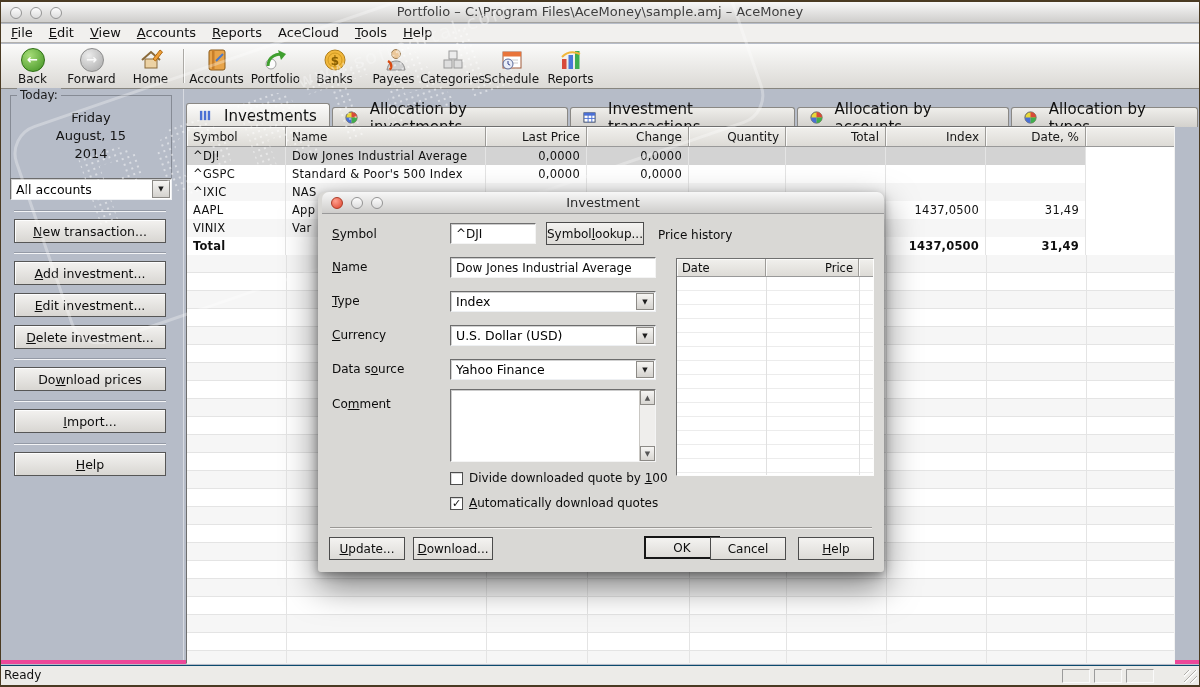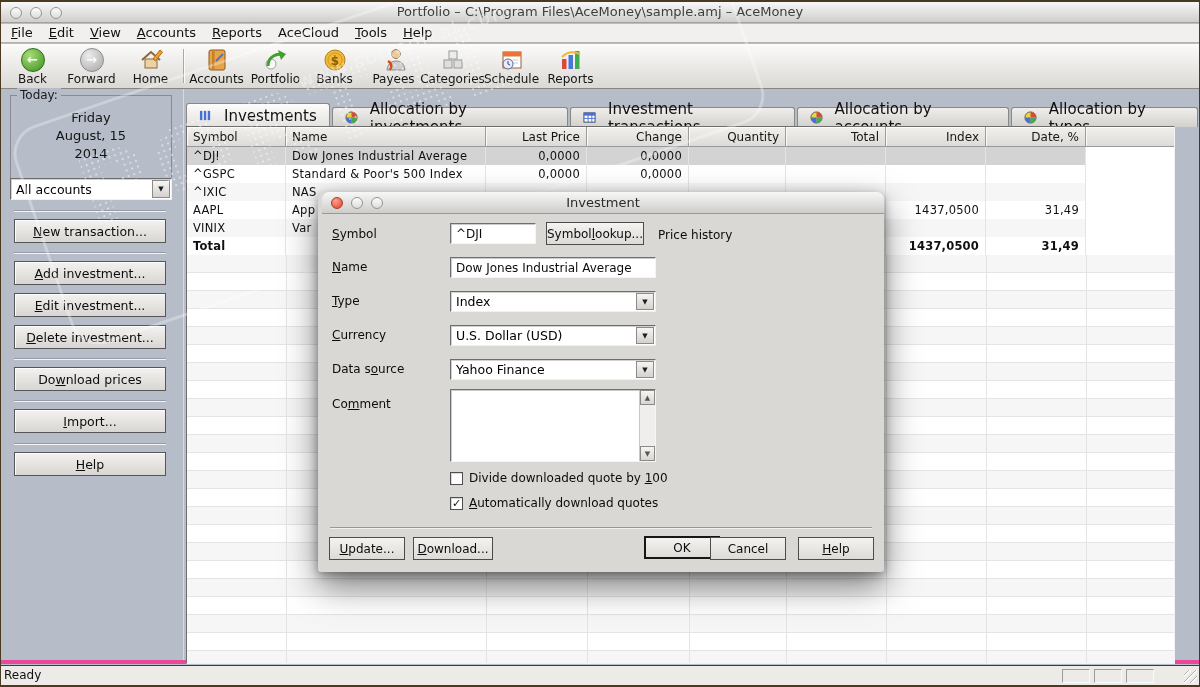--- a/index.html
+++ b/index.html
@@ -502,20 +502,30 @@
 
   <div class="cbrow" style="top:279px">
     <span class="cb"></span>
     <span>Divide downloaded quote by <u>1</u>00</span>
   </div>
   <div class="cbrow" style="top:304px">
     <span class="cb checked"></span>
     <span><u>A</u>utomatically download quotes</span>
   </div>
 
+  <div class="phpanel">
+    <div class="ph-head">
+      <div class="ph-th ph-c0">Date</div>
+      <div class="ph-th ph-c1">Price</div>
+      <div class="ph-th ph-c2"></div>
+    </div>
+    <div class="ph-body"></div>
+    <div class="ph-vline" style="left:89px"></div>
+    <div class="ph-vline" style="left:182px"></div>
+  </div>
 
   <div class="dsep"></div>
   <div class="wbtn" style="left:11px;top:345px;width:76px"><u>U</u>pdate...</div>
   <div class="wbtn" style="left:95px;top:345px;width:80px"><u>D</u>ownload...</div>
   <div class="wbtn default" style="left:302px;top:344px;width:76px">OK</div>
   <div class="wbtn" style="left:392px;top:345px;width:76px">Cancel</div>
   <div class="wbtn" style="left:480px;top:345px;width:76px"><u>H</u>elp</div>
 </div>
 
 <div class="statusbar">

